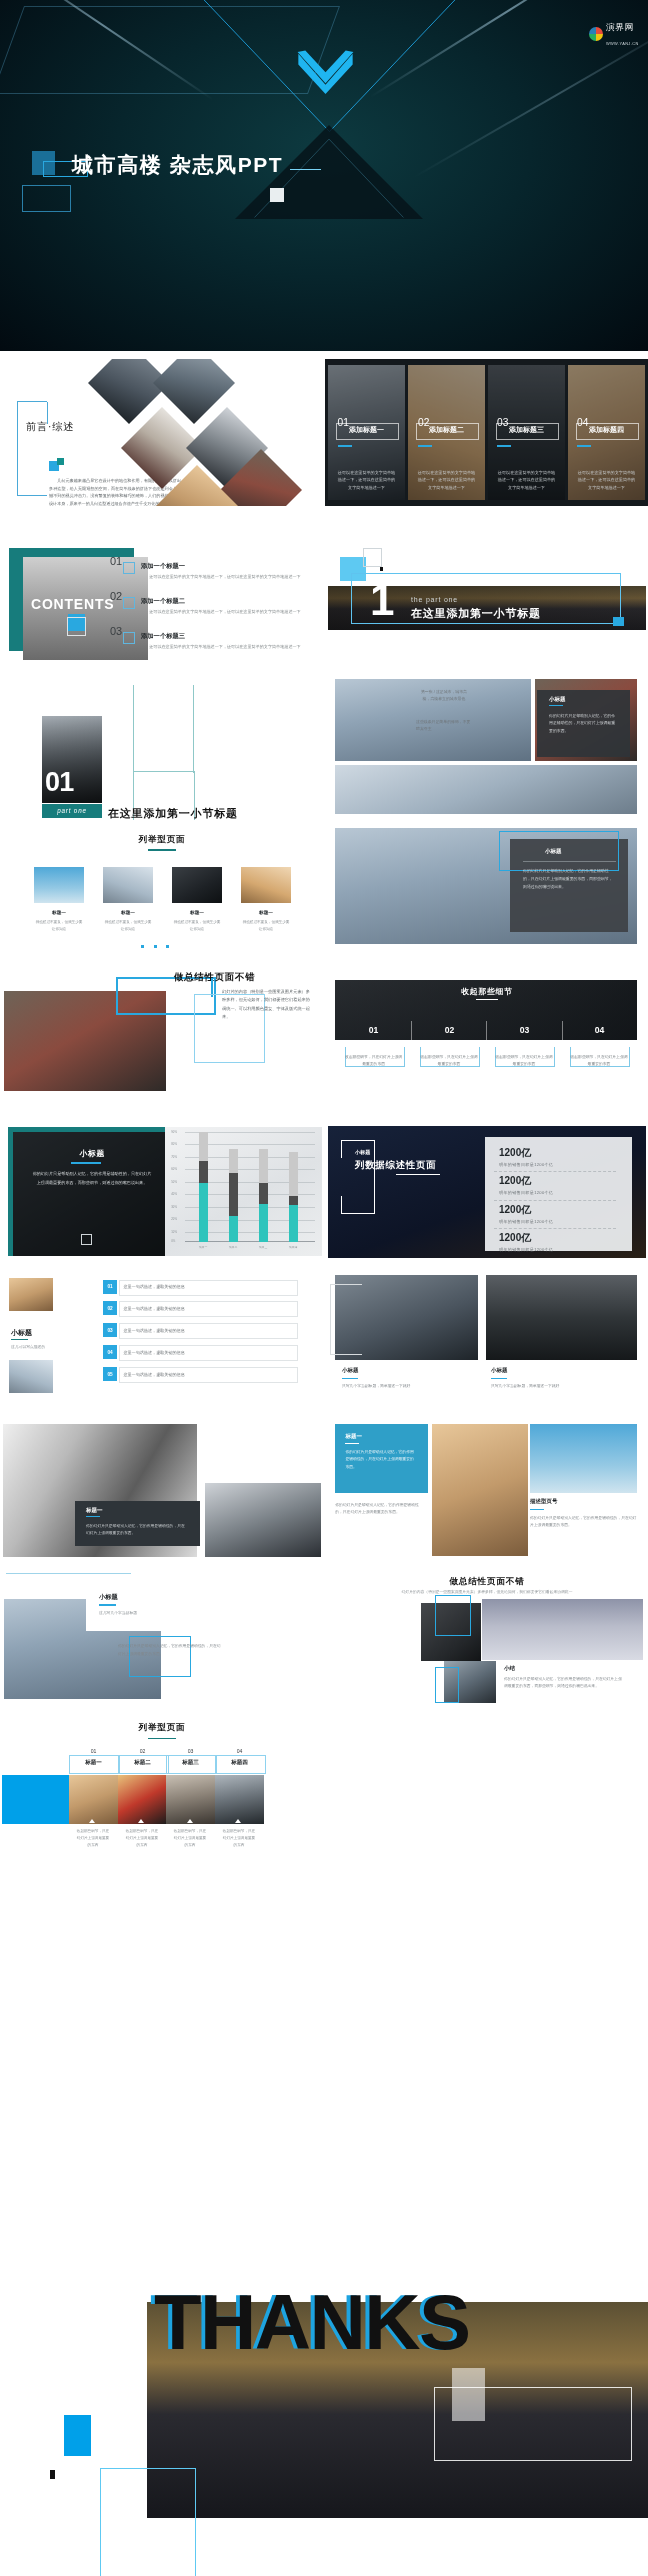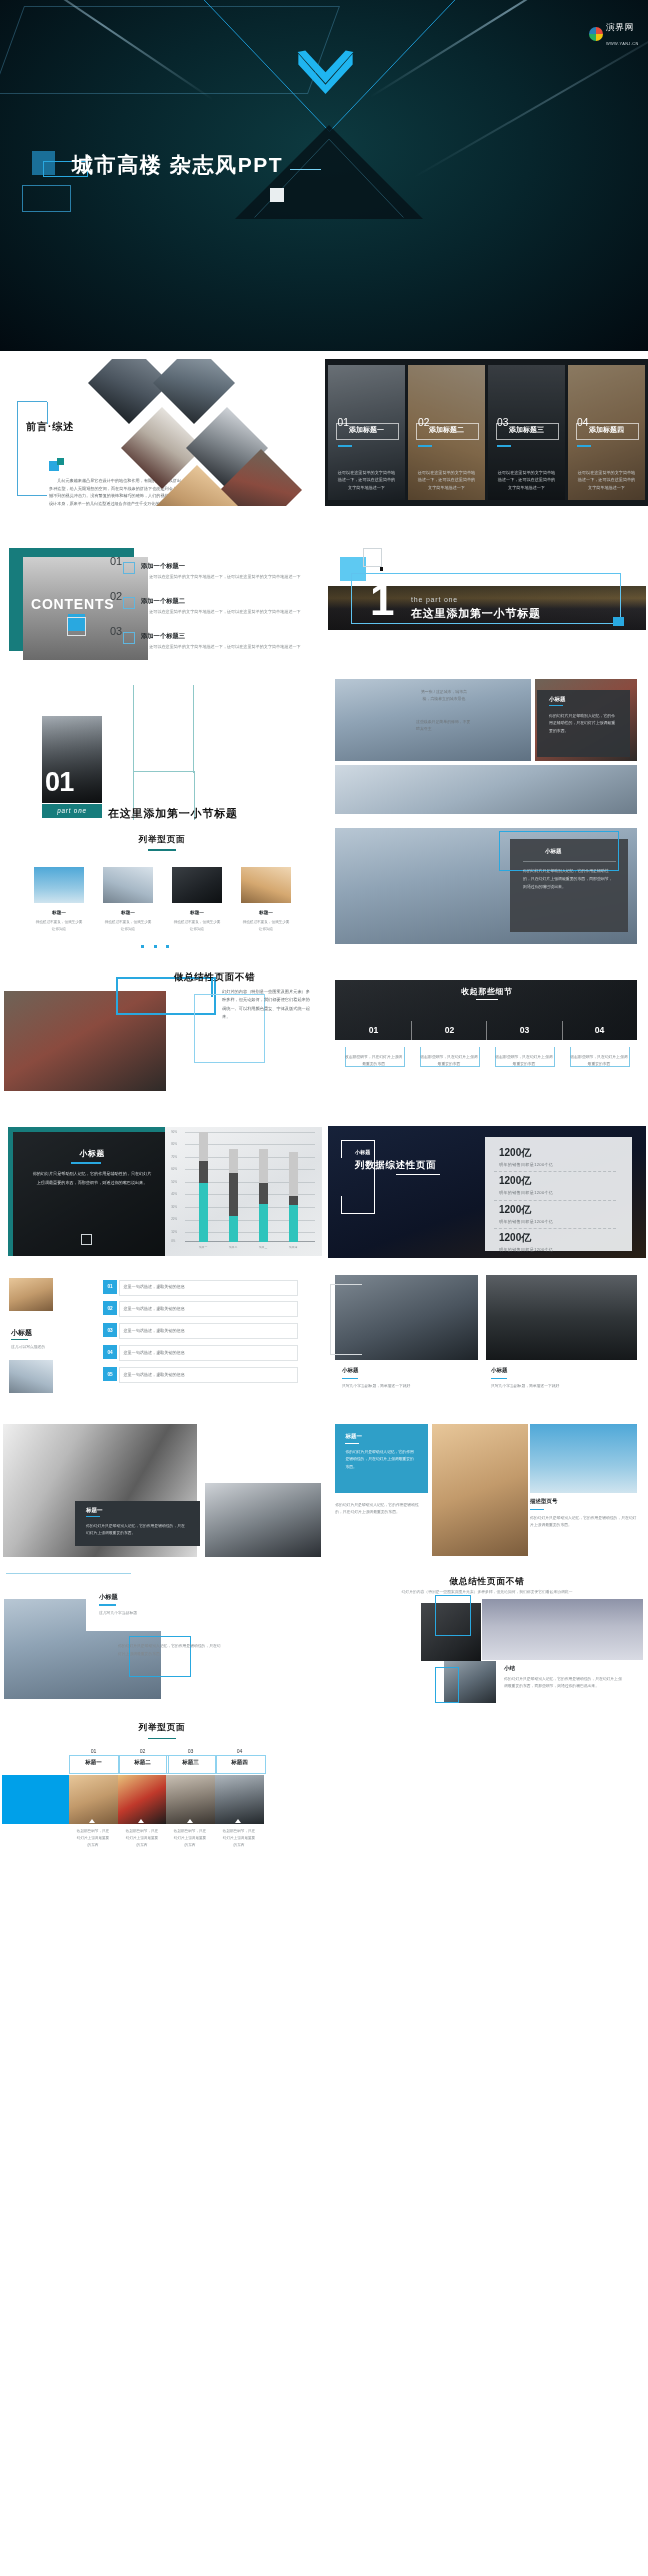--- a/index.html
+++ b/index.html
@@ -47,21 +47,21 @@
   #s1 .thinbox{position:absolute;left:43px;top:161px;width:43px;height:14px;border:0.8px solid #29a8e0;}
   #s1 .rightline{position:absolute;left:290px;top:169px;width:31px;height:0.8px;background:#79d3f5;}
   #s1 .whitebox{position:absolute;left:270px;top:188px;width:14px;height:14px;background:#e9eef0;}
   #s1 .ol1{position:absolute;left:22px;top:185px;width:47px;height:25px;border:0.8px solid #2a7fa8;}
   #s1 .ol2{position:absolute;left:7.8px;top:6.3px;width:314px;height:86px;border:0.8px solid rgba(90,170,210,.35);transform:skewX(-20deg);}
 
   
   #s2{left:0;top:359px;width:324px;height:147px;background:#fff;}
   #s2 .frame{position:absolute;left:17px;top:42px;width:29px;height:93px;border:0.8px solid #4aa9d8;border-right:none;}
   #s2 .frame:after{content:"";position:absolute;right:-0.8px;top:0;width:0.8px;height:22px;background:#4aa9d8;}
-  #s2 .h{position:absolute;left:26px;top:61px;font-size:10.2px;font-weight:bold;color:#1b1b1b;letter-spacing:0.8px;}
+  #s2 .h{position:absolute;left:26px;top:61px;font-size:10.2px;font-weight:normal;color:#1b1b1b;letter-spacing:0.8px;}
   #s2 .sq-a{position:absolute;left:49px;top:102px;width:10.2px;height:10.2px;background:#29a8e0;}
   #s2 .sq-b{position:absolute;left:57px;top:99px;width:7px;height:7px;background:#14918e;}
   #s2 .body{position:absolute;left:49px;top:118px;width:132px;font-size:4.1px;line-height:1.85;color:#5d6366;text-align:justify;text-indent:2em;}
   #s2 .d{position:absolute;background-size:cover;background-position:center;transform:rotate(45deg);}
 
   
   #s3{left:325px;top:359px;width:324px;height:147px;background:#14191d;}
   #s3 .card{position:absolute;top:6.3px;width:77px;height:135px;overflow:hidden;}
   #s3 .card .shade{position:absolute;inset:0;background:rgba(10,14,18,.42);}
   #s3 .num{position:absolute;left:9.4px;top:58px;color:#fff;font-size:10.2px;font-weight:300;}
@@ -725,15 +725,25 @@
     <div class="tri" style="left:138px;"></div>
     <div class="tri" style="left:187px;"></div>
     <div class="tri" style="left:235px;"></div>
     <div class="td" style="left:76px;">收起那些细节，只在幻灯片上强调最重要的东西</div>
     <div class="td" style="left:125px;">收起那些细节，只在幻灯片上强调最重要的东西</div>
     <div class="td" style="left:173px;">收起那些细节，只在幻灯片上强调最重要的东西</div>
     <div class="td" style="left:222px;">收起那些细节，只在幻灯片上强调最重要的东西</div>
   </div>
   <div class="divider" style="top:1863px;height:395px;background:#fff;"></div>
 
+  <div class="slide" id="s21">
+    <div class="photo img-dusk"></div>
+    <div class="wfr"></div>
+    <div class="wsq"></div>
+    <div class="thanks">THANKS</div>
+    <div class="bsq"></div>
+    <div class="dot"></div>
+    <div class="ofr"></div>
+
+  </div>
 
 </div>
 
 
 </body></html>

